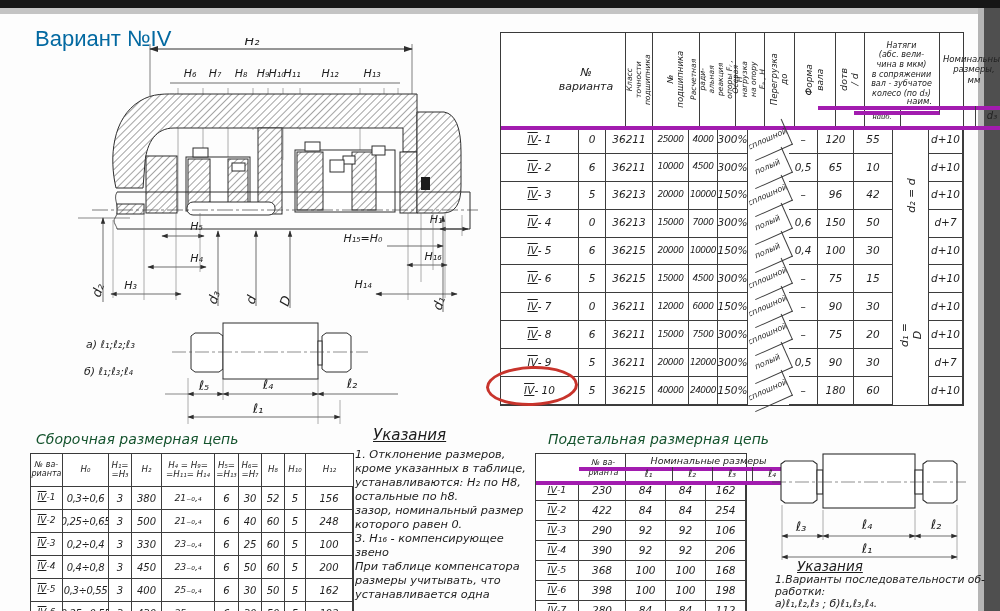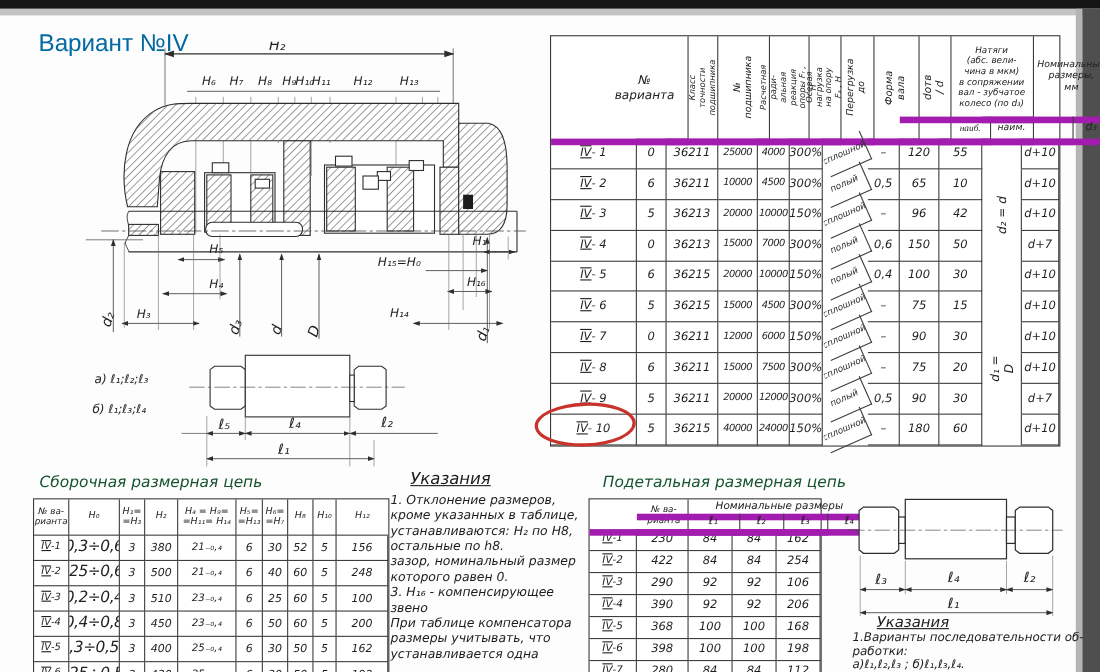--- a/index.html
+++ b/index.html
@@ -17,21 +17,21 @@
   .grid{display:grid;}
   .cell{display:flex;align-items:center;justify-content:center;
         font:italic 10.5px "DejaVu Sans",sans-serif;color:#1f1f1f;
         border-right:1px solid #3d3d3d;border-bottom:1px solid #3d3d3d;
         overflow:hidden;white-space:pre-line;text-align:center;line-height:1.1;}
   .rn{text-decoration:overline underline;font-style:italic;}
   
   .tmain-wrap{left:500px;top:32px;width:462px;height:372px;border:1.4px solid #3a3a3a;background:#fff;}
   .tmain-head{position:relative;width:462px;height:93px;}
   .hc{position:absolute;display:flex;align-items:center;justify-content:center;
-      border-right:1px solid #3d3d3d;border-bottom:6px solid #a21caf;
+      border-right:1px solid #3d3d3d;border-bottom:4px solid #a21caf;
       font:italic 8.5px "DejaVu Sans",sans-serif;text-align:center;white-space:pre-line;line-height:1.2;padding-left:46px;}
   .hc.rot span{display:block;width:88px;transform:rotate(-90deg);text-align:center;
       font-size:7.6px;line-height:1.2;white-space:pre-line;}
   .tmain{grid-template-columns:78px 27px 47px 36px 29px 30px 41px 29px 36px 39px 36px 34px;
          grid-auto-rows:27.9px;width:462px;}
   .tmain .cell:nth-child(12n+4),.tmain .cell:nth-child(12n+5){font-size:9px;letter-spacing:-0.5px;}
   .tmain .cell:nth-child(12n+7){transform:rotate(-24deg);font-size:8px;}
   .tmain .cell:nth-child(12n+11){border-bottom:none;}
   .mcell{position:absolute;left:392px;width:36px;display:flex;align-items:center;justify-content:center;}
   .mcell span{display:block;width:130px;transform:rotate(-90deg);text-align:center;
@@ -40,21 +40,21 @@
       border-radius:50%;transform:rotate(-2deg);}
   
   .sec-title{font:italic 14px "DejaVu Sans",sans-serif;color:#14532d;white-space:nowrap;}
   .tasm-wrap{left:30px;top:453px;width:322px;border:1.2px solid #3a3a3a;background:#fff;}
   .tasm-head{grid-template-columns:32px 46px 23px 30px 53px 24px 23px 23px 21px 47px;grid-auto-rows:33px;}
   .tasm-head .cell{font-size:8.6px;}
   .tasm-head .cell:first-child{font-size:8px;}
   .tasm{grid-template-columns:32px 46px 23px 30px 53px 24px 23px 23px 21px 47px;grid-auto-rows:23px;}
   .tasm .cell{font-size:10px;}
   .tasm .cell:nth-child(10n+1){font-size:9px;}
-  .tasm .cell:nth-child(10n+2){font-size:14px;letter-spacing:-0.4px;}
+  .tasm .cell:nth-child(10n+2){font-size:10px;letter-spacing:-0.4px;}
   .tasm .cell:nth-child(10n+5){font-size:9.3px;}
   .tdet-wrap{left:535px;top:453px;width:210px;border:1.2px solid #3a3a3a;background:#fff;}
   .tdet-head{position:relative;width:210px;height:27px;}
   .tdet{grid-template-columns:43px 47px 40px 40px 40px;grid-auto-rows:20px;}
   .tdet .cell:nth-child(5n+1){font-size:9.5px;}
   
   .notes{font:italic 11.3px "DejaVu Sans",sans-serif;line-height:14px;color:#1c1c1c;}
   .notes .nt{font-size:15px;text-decoration:underline;margin:0 0 6px 18px;}
   .rnotes{font:italic 10.8px "DejaVu Sans",sans-serif;line-height:12px;color:#1c1c1c;}
   .rnotes .nt{font-size:13.5px;text-decoration:underline;margin:0 0 2px 22px;}
@@ -231,21 +231,21 @@
       <div class="hc rot" style="left:217px;top:0;width:30px;height:93px;"><span style="font-size:8.5px;">Перегрузка до</span></div>
       <div class="hc rot" style="left:247px;top:0;width:41px;height:93px;"><span style="font-size:9px;">Форма вала</span></div>
       <div class="hc rot" style="left:288px;top:0;width:29px;height:93px;"><span style="font-size:9.5px;">dотв / d</span></div>
       <div class="hc" style="left:317px;top:0;width:75px;height:73px;font-size:8px;">Натяги
 (абс. вели-
 чина в мкм)
 в сопряжении
 вал - зубчатое
 колесо (по d₃)</div>
       <div class="hc" style="left:317px;top:73px;width:36px;height:20px;font-size:8.5px;font-family:Liberation Serif, serif;">наиб.</div>
-      <div class="hc" style="left:353px;top:73px;width:39px;height:20px;font-size:8.5px;">наим.</div>
+      <div class="hc" style="left:353px;top:58px;width:39px;height:20px;font-size:8.5px;">наим.</div>
       <div class="hc" style="left:392px;top:0;width:70px;height:73px;font-size:8.5px;border-right:none;">Номинальные
 размеры,
 мм</div>
       <div class="hc" style="left:392px;top:73px;width:36px;height:20px;"></div>
       <div class="hc" style="left:428px;top:73px;width:34px;height:20px;font-size:10px;border-right:none;">d₃</div>
     </div>
     <div class="grid tmain">
         <div class="cell"><span class="rn">IV </span>- 1</div>
         <div class="cell">0</div>
         <div class="cell">36211</div>
@@ -412,21 +412,21 @@
         <div class="cell">500</div>
         <div class="cell">21₋₀,₄</div>
         <div class="cell">6</div>
         <div class="cell">40</div>
         <div class="cell">60</div>
         <div class="cell">5</div>
         <div class="cell">248</div>
         <div class="cell"><span class="rn">IV</span>-3</div>
         <div class="cell">0,2÷0,4</div>
         <div class="cell">3</div>
-        <div class="cell">510</div>
+        <div class="cell">330</div>
         <div class="cell">23₋₀,₄</div>
         <div class="cell">6</div>
         <div class="cell">25</div>
         <div class="cell">60</div>
         <div class="cell">5</div>
         <div class="cell">100</div>
         <div class="cell"><span class="rn">IV</span>-4</div>
         <div class="cell">0,4÷0,8</div>
         <div class="cell">3</div>
         <div class="cell">450</div>

